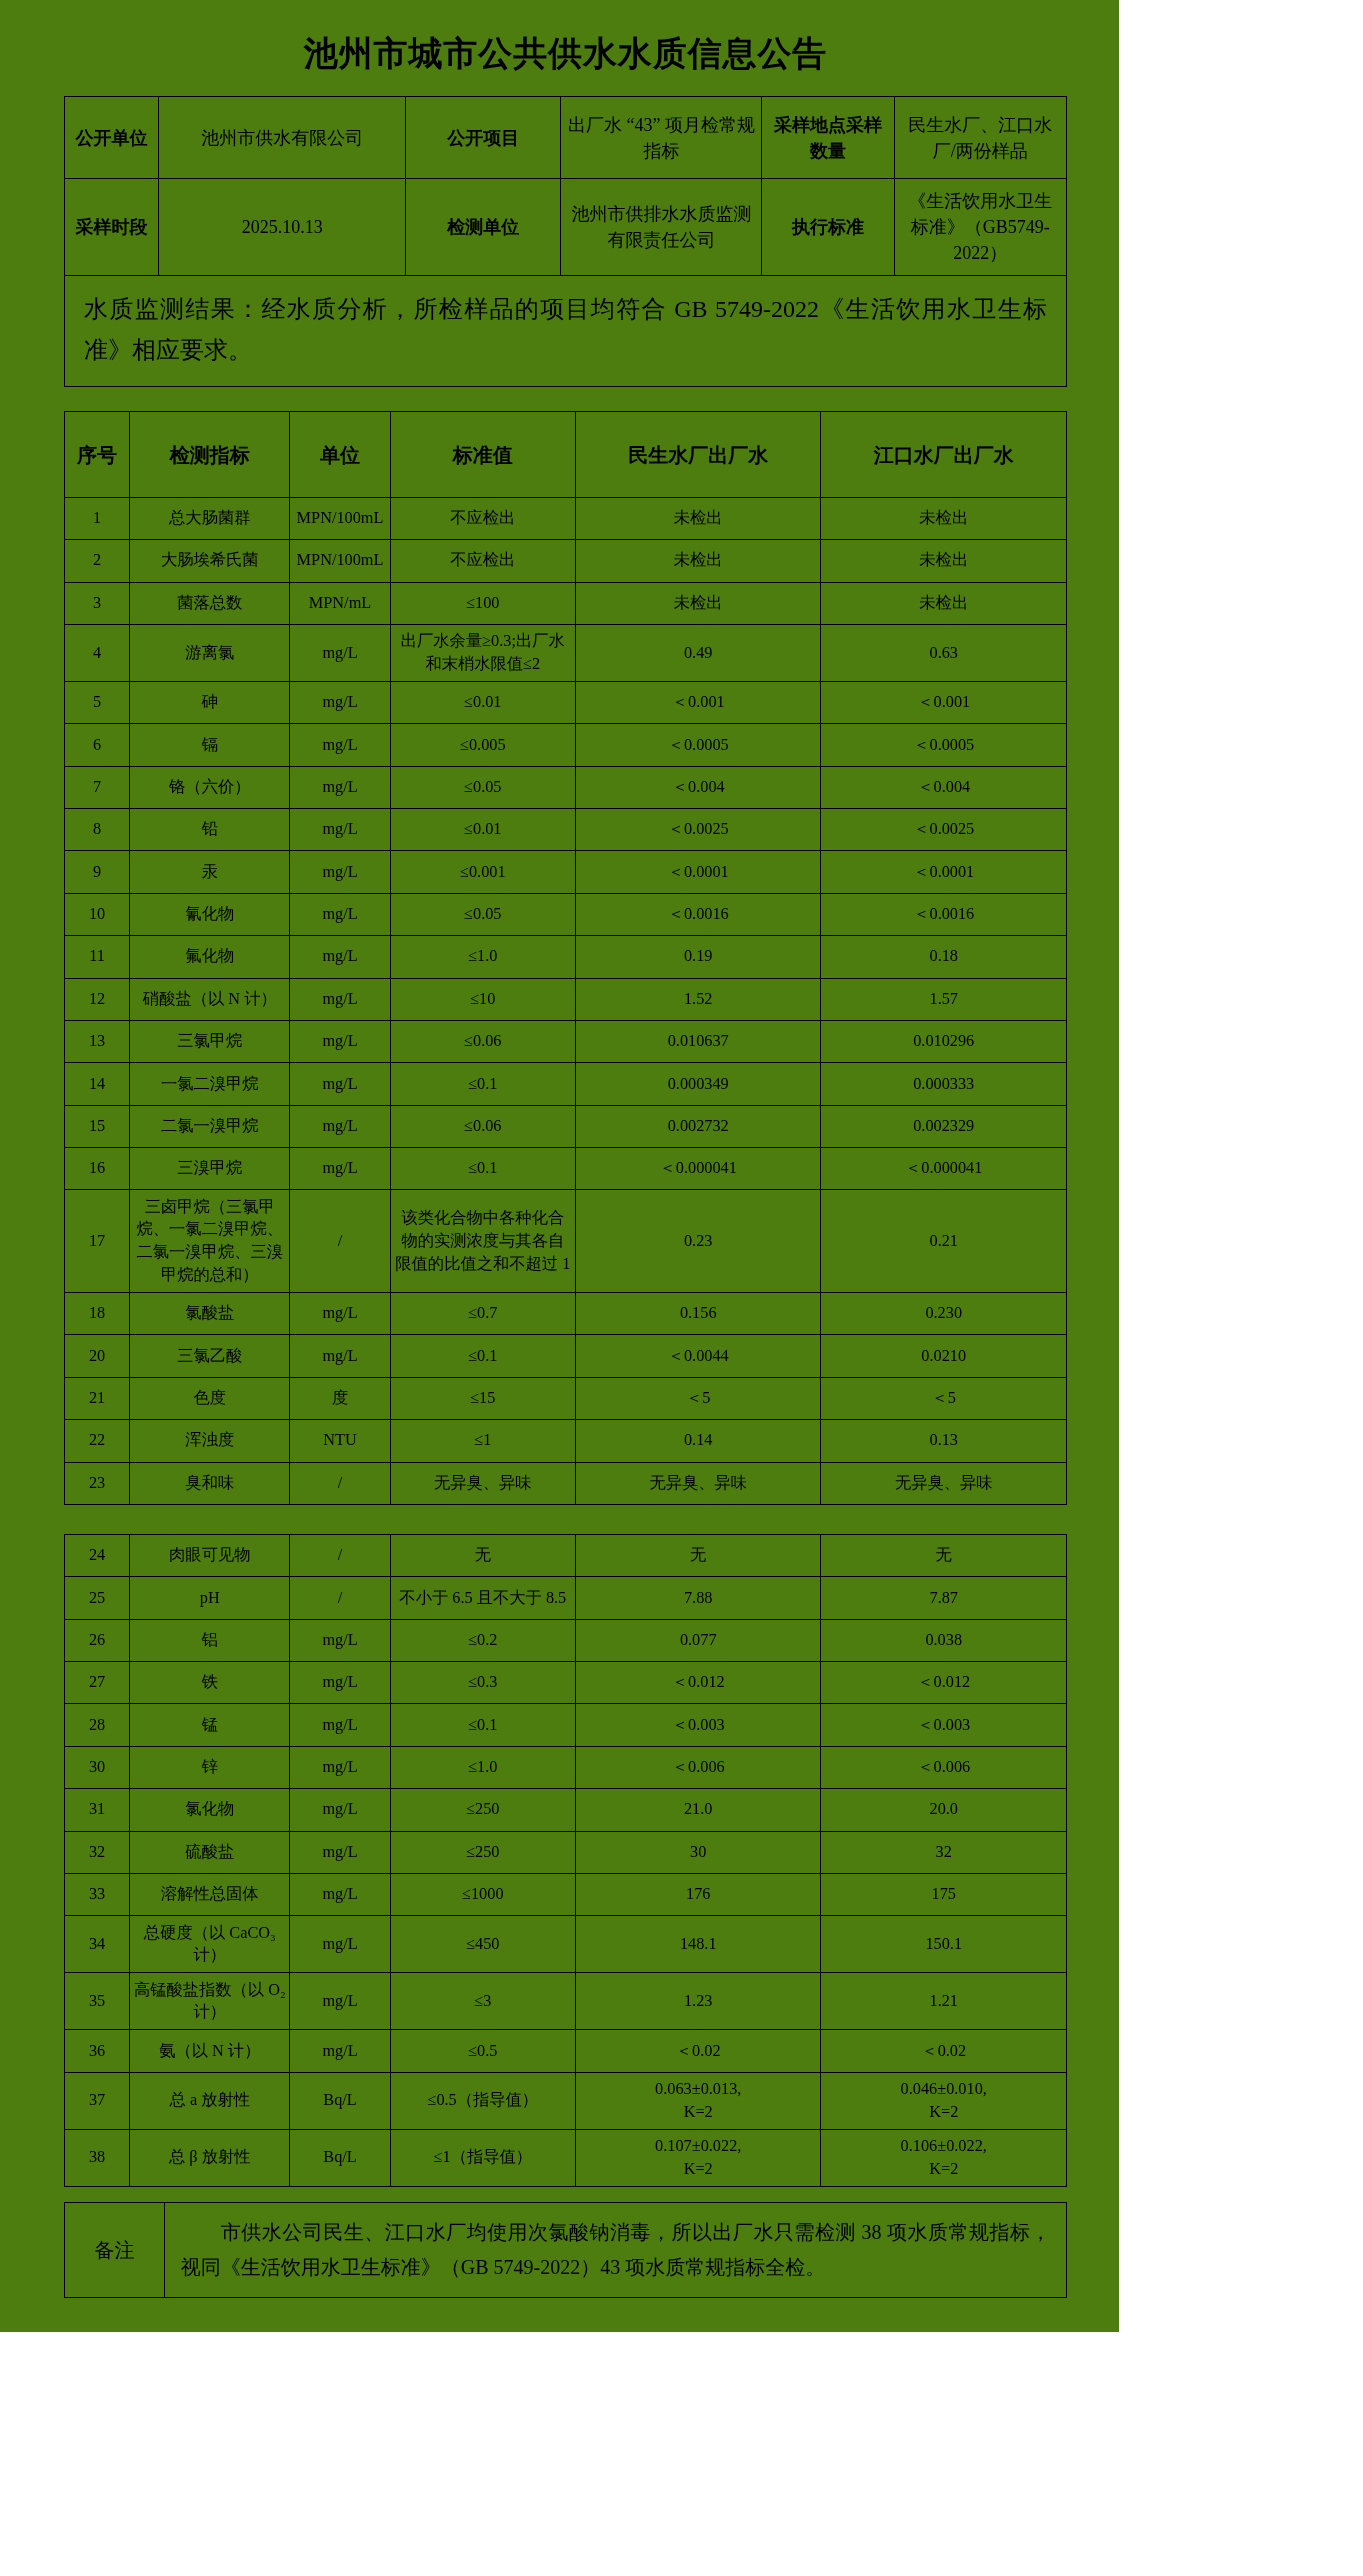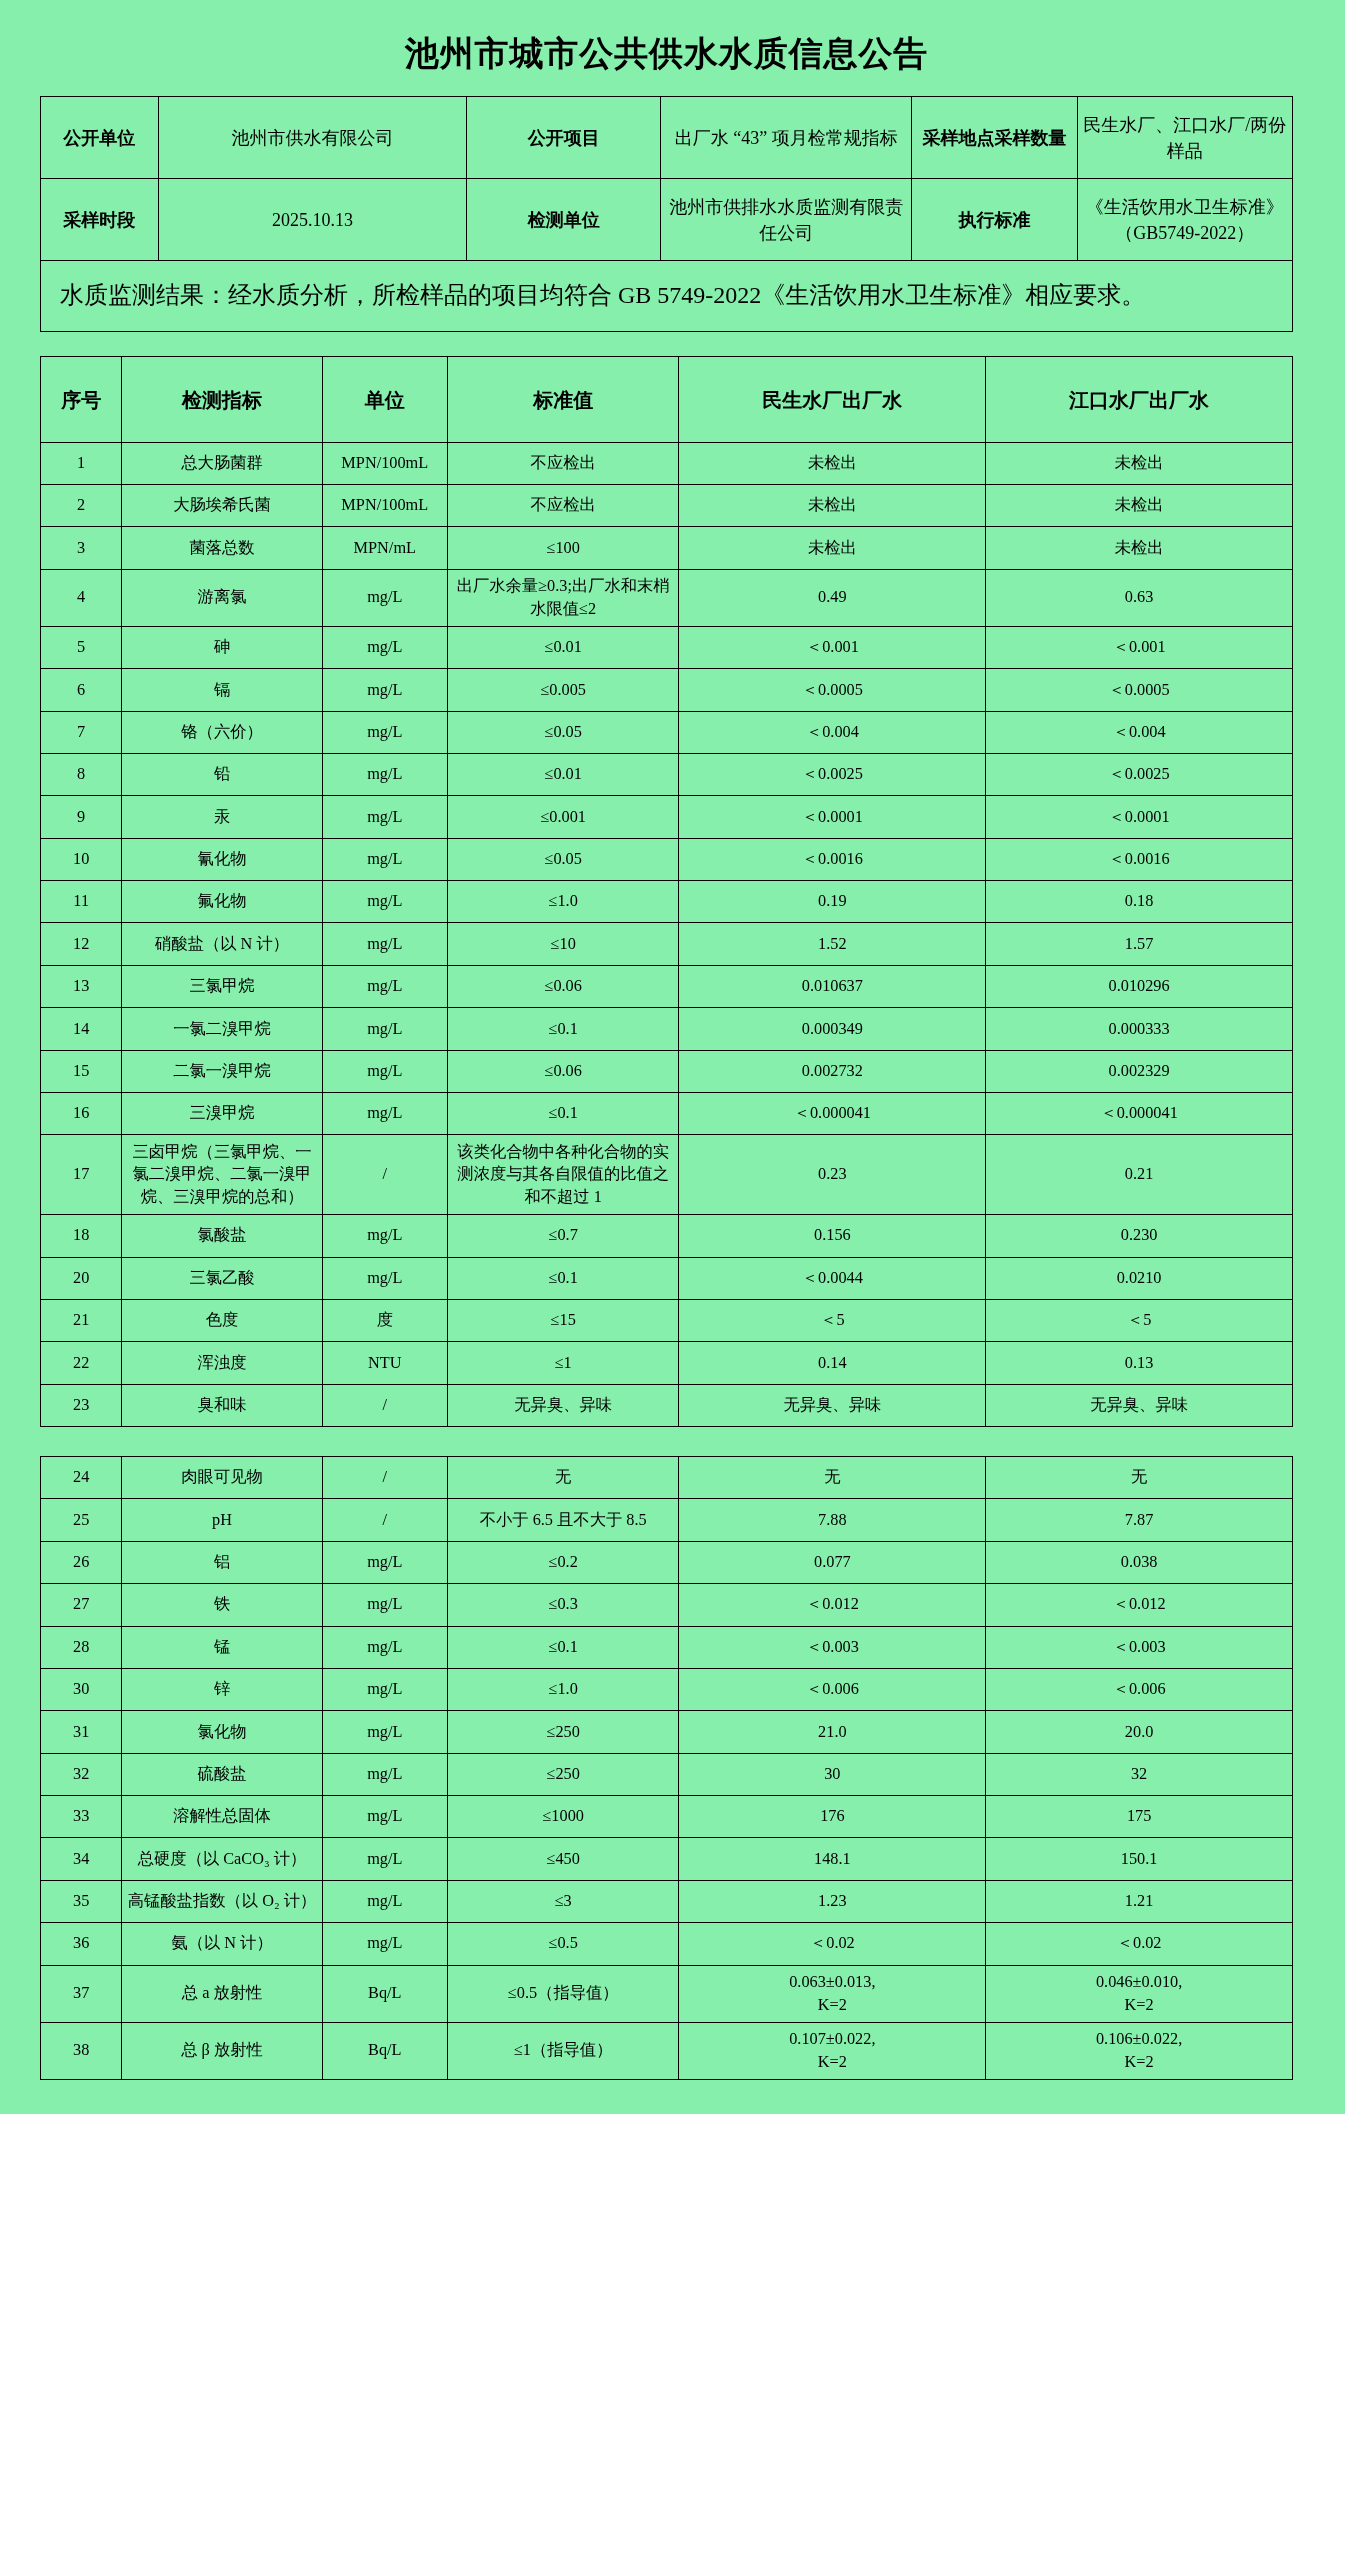--- a/index.html
+++ b/index.html
@@ -6,24 +6,24 @@
     margin: 0;
     padding: 0;
     background: #ffffff;
   }
   body {
     font-family: "Liberation Serif", "DejaVu Serif", serif;
     color: #000;
     width: 1363px;
   }
   .page {
-    width: 1345px;
+    width: 1119px;
     box-sizing: border-box;
-    padding: 19px 52px 34px 40px;
-    background: #86efac;
+    padding: 19px 52px 34px 64px;
+    background: #4d7c0f;
   }
   .doc-title {
     text-align: center;
     font-size: 34px;
     font-weight: bold;
     letter-spacing: 0.9px;
     margin: 12px 0 19px 0;
     font-family: "Liberation Serif", "DejaVu Serif", serif;
   }
   table {
@@ -461,15 +461,27 @@
           <td>38</td>
           <td>总 β 放射性</td>
           <td class="tiny">Bq/L</td>
           <td>≤1（指导值）</td>
           <td class="tiny">0.107±0.022,<br>K=2</td>
           <td class="tiny">0.106±0.022,<br>K=2</td>
         </tr>
       </tbody>
   </table>
 
+  <table class="remark-table" style="margin-top:15.5px;">
+    <colgroup>
+        <col style="width:10%">
+        <col style="width:90%">
+      </colgroup>
+    <tbody>
+      <tr>
+        <td class="remark-label">备注</td>
+        <td class="remark-text">市供水公司民生、江口水厂均使用次氯酸钠消毒，所以出厂水只需检测 38 项水质常规指标，视同《生活饮用水卫生标准》（GB 5749-2022）43 项水质常规指标全检。</td>
+      </tr>
+    </tbody>
+  </table>
 
 </div>
 
 
 </body></html>

